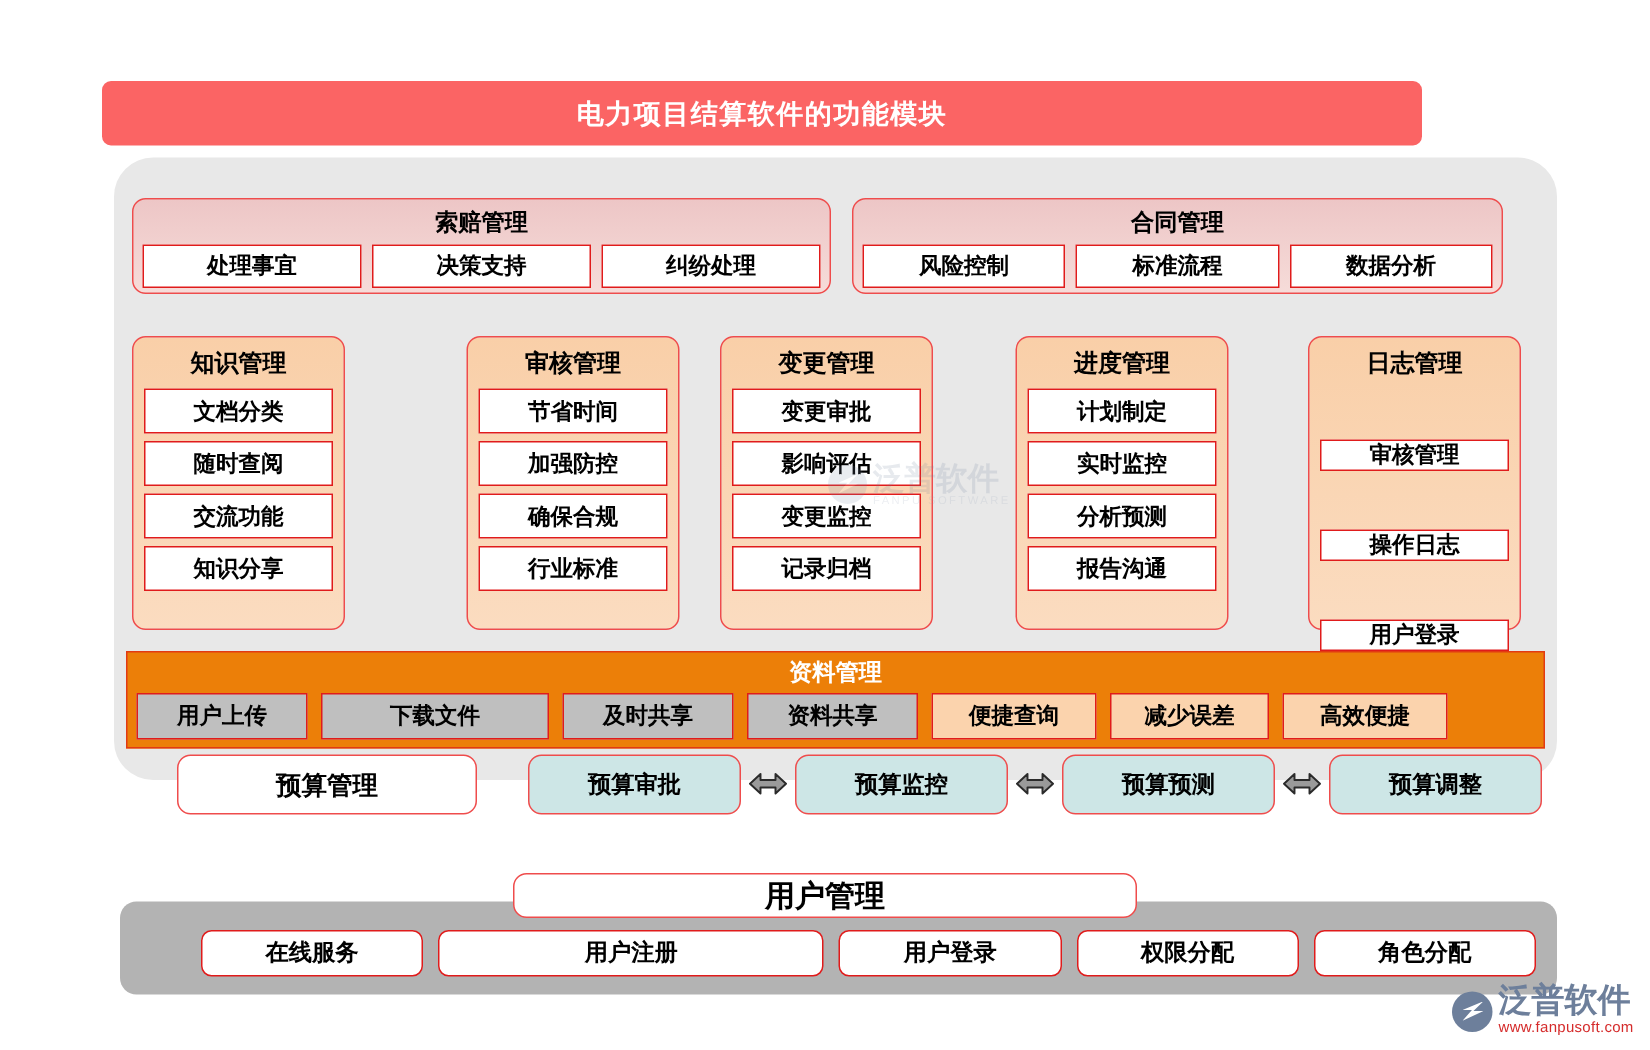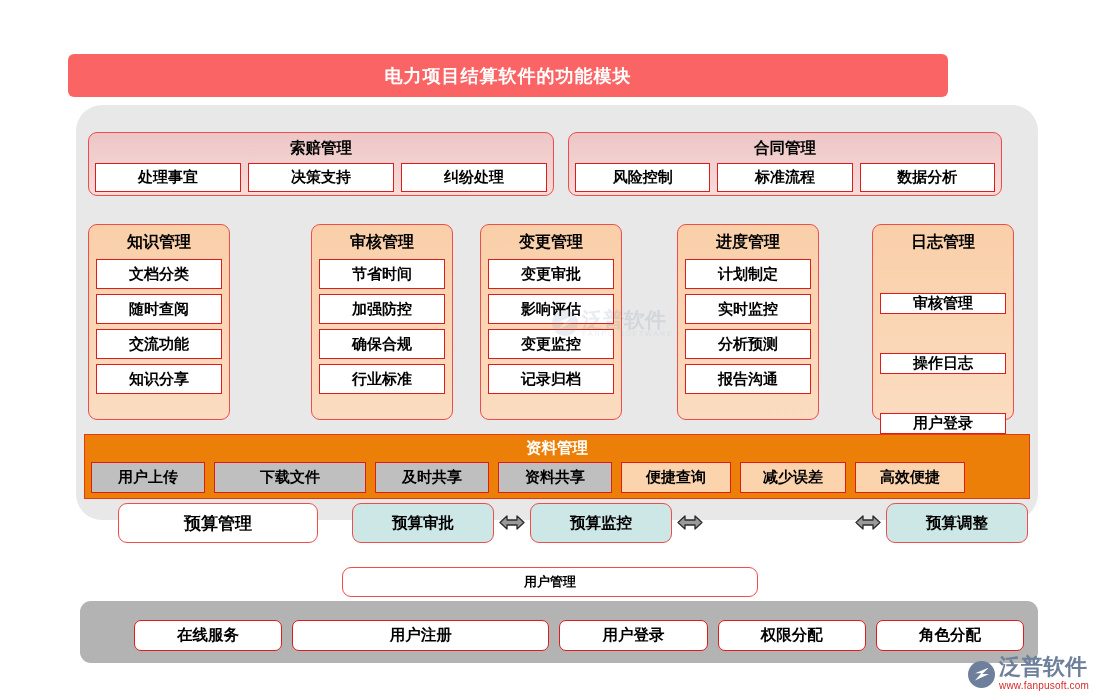--- a/index.html
+++ b/index.html
@@ -103,24 +103,24 @@
     display: flex; align-items: center; justify-content: center;
   }
   .arrow-icon svg { width: 26px; height: 19px; }
 
   
   .bottom-panel {
     position: absolute; left: 80px; top: 601px; width: 958px; height: 62px;
     background: #b3b3b3; border-radius: 11px;
   }
   .user-mgmt {
-    position: absolute; left: 342px; top: 567px; width: 416px; height: 30px;
+    position: absolute; left: 342px; top: 582px; width: 416px; height: 30px;
     background: #ffffff; border: 1.6px solid #ef4c4c; border-radius: 9px;
     display: flex; align-items: center; justify-content: center;
-    font-size: 13px; font-weight: bold; color: #000; z-index: 5;
+    font-size: 20px; font-weight: bold; color: #000; z-index: 5;
   }
   .bottom-row {
     position: absolute; left: 0; top: 17px; width: 100%; height: 34px;
     display: flex; align-items: center; padding: 0 14px; gap: 10px;
   }
   .bottom-cell {
     height: 31px; background: #ffffff; border: 1.5px solid #e01b1b; border-radius: 7px;
     display: flex; align-items: center; justify-content: center;
     font-size: 15.5px; font-weight: bold; color: #000;
   }
@@ -260,20 +260,21 @@
         </svg>
     </div>
 
     <div class="budget-step" style="left:530px; width:142px;">预算监控</div>
     <div class="arrow-icon" style="left:677px;">
       <svg viewBox="0 0 26 19">
           <path d="M1 9.5 L8 3 L8 7 L18 7 L18 3 L25 9.5 L18 16 L18 12 L8 12 L8 16 Z" fill="#9a9a9a" stroke="#2b2b2b" stroke-width="1.3" stroke-linejoin="round"></path>
         </svg>
     </div>
 
+    <div class="budget-step" style="left:708px; width:142px;">预算预测</div>
     <div class="arrow-icon" style="left:855px;">
       <svg viewBox="0 0 26 19">
           <path d="M1 9.5 L8 3 L8 7 L18 7 L18 3 L25 9.5 L18 16 L18 12 L8 12 L8 16 Z" fill="#9a9a9a" stroke="#2b2b2b" stroke-width="1.3" stroke-linejoin="round"></path>
         </svg>
     </div>
 
     <div class="budget-step" style="left:886px; width:142px;text-align:center;">预算调整</div>
   </div>
 
   <div class="user-mgmt">用户管理</div>

